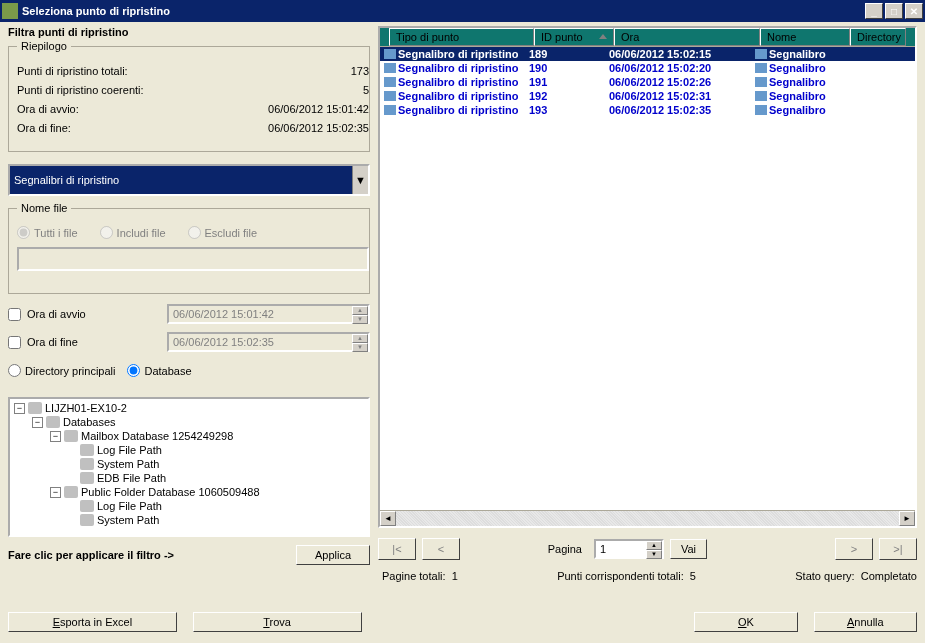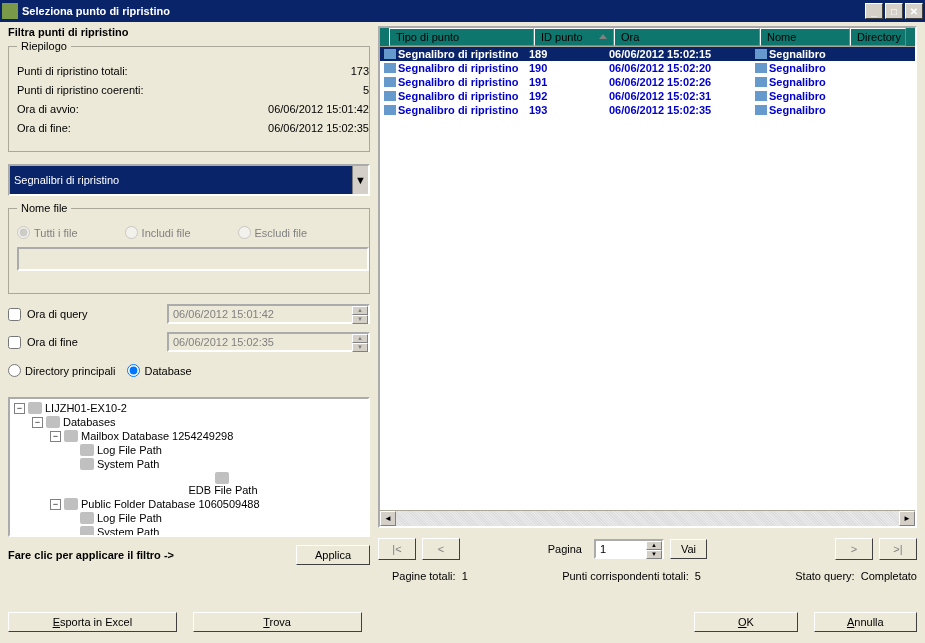--- a/index.html
+++ b/index.html
@@ -13,21 +13,21 @@
 .left-panel { width: 378px; padding: 4px 8px; display: flex; flex-direction: column; }
 .right-panel { flex: 1; padding: 4px 8px 0 0; display: flex; flex-direction: column; }
 .section-title { font-weight: bold; margin-bottom: 2px; }
 fieldset { border: 1px solid #aca899; padding: 6px 0 10px 8px; margin-bottom: 6px; }
 legend { padding: 0 4px; }
 .row { display: flex; justify-content: space-between; margin: 7px 0; }
 .dropdown-row { display: flex; align-items: center; margin: 6px 0; }
 .dropdown-row label { width: 200px; }
 .dropdown { flex: 1; background: #0a246a; color: #fff; border: 2px inset #fff; height: 32px; display: flex; align-items: center; padding: 0 4px; position: relative; }
 .dropdown-arrow { position: absolute; right: 0; top: 0; width: 16px; height: 100%; background: #d4d0c8; border-left: 1px solid #808080; display: flex; align-items: center; justify-content: center; color: #000; }
-.radio-row { display: flex; gap: 47px; margin: 6px 0; }
+.radio-row { display: flex; gap: 22px; margin: 6px 0; }
 .radio-item { display: flex; align-items: center; gap: 4px; color: #808080; }
 .radio-item.enabled { color: #000; }
 .radio-item input { margin: 0; }
 .textbox-disabled { width: 100%; height: 24px; background: #ece9d8; border: 2px inset #fff; margin: 8px 0; }
 .checkbox-row { display: flex; align-items: center; margin: 4px 0; }
 .checkbox-row .chk { margin-right: 6px; }
 .checkbox-row label { width: 140px; }
 .datetime-input { flex: 1; background: #ece9d8; border: 2px inset #fff; height: 20px; color: #808080; padding: 0 4px; display: flex; align-items: center; position: relative; }
 .spinner { position: absolute; right: 0; top: 0; width: 16px; height: 100%; display: flex; flex-direction: column; }
 .spin-btn { flex: 1; background: #d4d0c8; border: 1px solid #fff; border-right-color: #808080; border-bottom-color: #808080; font-size: 6px; text-align: center; line-height: 7px; }
@@ -48,21 +48,21 @@
 .tr { display: flex; color: #0000cc; font-weight: bold; }
 .tr.selected { background: #0a246a; color: #fff; }
 .td { padding: 1px 4px; display: flex; align-items: center; white-space: nowrap; overflow: hidden; }
 .td-icon { width: 12px; height: 10px; background: #6699cc; margin-right: 2px; flex-shrink: 0; }
 .hscroll { height: 16px; background: #ece9d8; border-top: 1px solid #aca899; display: flex; }
 .hscroll-btn { width: 16px; height: 100%; background: #d4d0c8; border: 1px solid #fff; border-right-color: #808080; border-bottom-color: #808080; display: flex; align-items: center; justify-content: center; font-size: 8px; }
 .hscroll-track { flex: 1; background: repeating-linear-gradient(45deg,#e8e8e8,#e8e8e8 1px,#ddd 1px,#ddd 2px); }
 .nav-row { display: flex; align-items: center; margin: 10px 0; gap: 6px; }
 .nav-btn { width: 38px; height: 22px; background: #ece9d8; border: 1px solid #fff; border-right-color:#404040; border-bottom-color:#404040; color: #808080; display: flex; align-items: center; justify-content: center; }
 .page-input { width: 70px; height: 20px; background: #fff; border: 2px inset #fff; padding: 0 4px; display: flex; align-items: center; position: relative; }
-.status-row { display: flex; justify-content: space-between; margin: 0 0 6px 14px; }
+.status-row { display: flex; justify-content: space-between; margin: 0 0 6px 4px; }
 .col-tipo { width: 145px; }
 .col-id { width: 80px; }
 .col-ora { width: 146px; }
 .col-nome { width: 90px; }
 .col-perc { width: 56px; }
 .underline-first::first-letter { text-decoration: underline; }
 </style>
 </head>
 <body>
 
@@ -121,21 +121,21 @@
         <div class="radio-item">
             <input type="radio" disabled="" style="">
             <span>Escludi file</span>
           </div>
       </div>
       <div class="textbox-disabled"></div>
     </fieldset>
 
     <div class="checkbox-row">
       <input type="checkbox" class="chk" style="">
-      <label>Ora di query</label>
+      <label>Ora di avvio</label>
       <div class="datetime-input">
         <span>06/06/2012 15:01:42</span>
         <div class="spinner">
             <div class="spin-btn">▲</div>
             <div class="spin-btn">▼</div>
           </div>
       </div>
     </div>
     <div class="checkbox-row">
       <input type="checkbox" class="chk" style="">
@@ -177,21 +177,21 @@
           <span>Mailbox Database 1254249298</span>
         </div>
       <div class="tree-item" style="padding-left:68px;">
           <span class="tree-icon"></span>
           <span>Log File Path</span>
         </div>
       <div class="tree-item" style="padding-left:68px;">
           <span class="tree-icon"></span>
           <span>System Path</span>
         </div>
-      <div class="tree-item" style="padding-left:68px;flex-direction:column;">
+      <div class="tree-item" style="padding-left:68px;">
           <span class="tree-icon"></span>
           <span>EDB File Path</span>
         </div>
       <div class="tree-item" style="padding-left:38px;">
           <span class="tree-toggle">−</span>
           <span class="tree-icon"></span>
           <span>Public Folder Database 1060509488</span>
         </div>
       <div class="tree-item" style="padding-left:68px;">
           <span class="tree-icon"></span>

